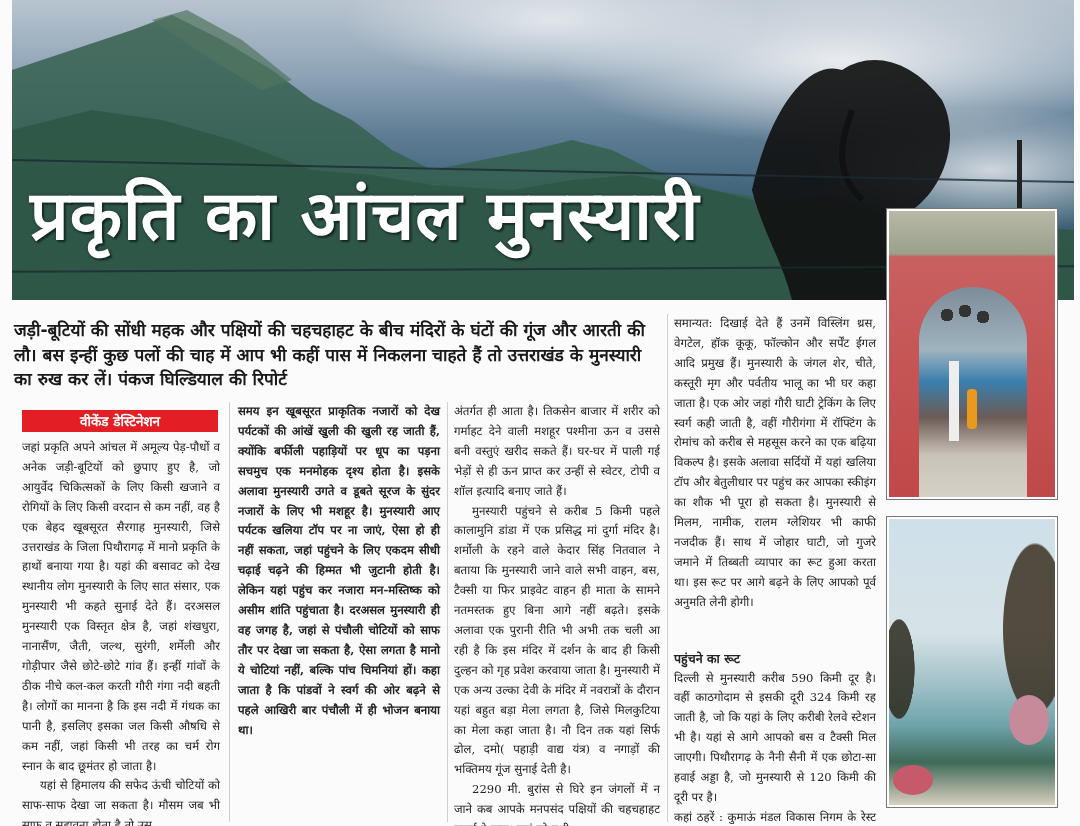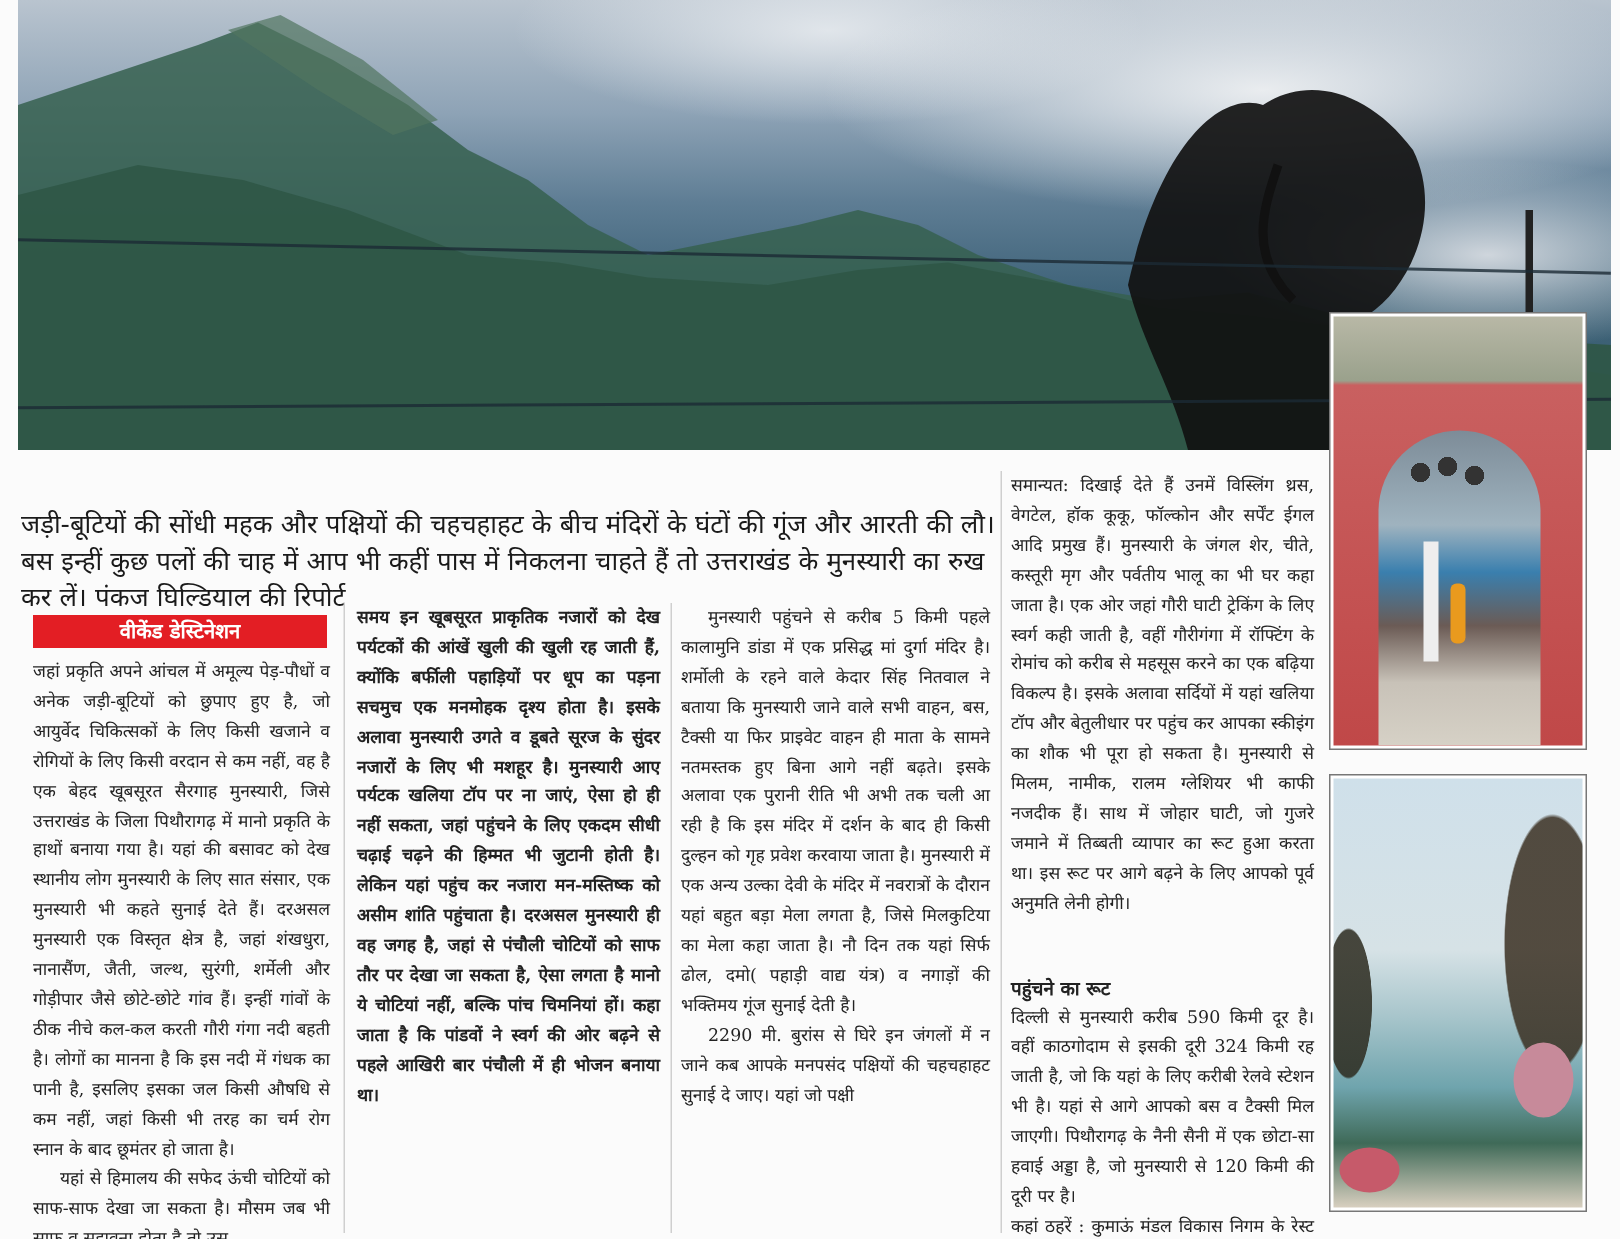--- a/index.html
+++ b/index.html
@@ -51,23 +51,22 @@
   .valley .tree-r { position: absolute; right: -10px; top: 0; width: 90px; height: 290px;
     background: radial-gradient(ellipse 45px 120px at 60px 110px, #3b3022 70%, transparent 72%); opacity: .85; }
   .valley .tree-l { position: absolute; left: -12px; top: 80px; width: 50px; height: 150px;
     background: radial-gradient(ellipse 22px 70px at 22px 70px, #2c2a1e 70%, transparent 72%); opacity: .85; }
   .valley .bush { position: absolute; left: 4px; bottom: 10px; width: 40px; height: 30px; border-radius: 50%; background: #c65a6a; }
   .valley .bush2 { position: absolute; right: 6px; bottom: 60px; width: 40px; height: 50px; border-radius: 50%; background: #c78a9a; }
 
   
   .deck {
     position: absolute; left: 14px; top: 318px; width: 650px;
-    font-family: "DejaVu Sans", sans-serif; font-weight: normal; font-size: 17.2px; line-height: 24.5px;
+    font-family: "DejaVu Sans", sans-serif; font-weight: bold; font-size: 17.2px; line-height: 24.5px;
     color: #1a1a1a;
-    margin-top: 20px;
   }
 
   
   .tag {
     position: absolute; left: 22px; top: 410px; width: 196px; height: 22px;
     background: #e31e24; color: #fff; text-align: center;
     font-family: "DejaVu Sans", sans-serif; font-size: 13.5px; line-height: 22px; font-weight: bold;
   }
 
   
@@ -92,20 +91,21 @@
   <svg class="mtn" viewBox="0 0 1062 300" preserveAspectRatio="none">
     <path d="M0 70 L60 50 L120 30 L160 15 L210 40 L260 70 L300 100 L340 120 L380 150 L420 170 L470 160 L520 150 L560 140 L600 150 L640 170 L700 190 L760 200 L820 195 L880 210 L940 230 L1000 240 L1062 250 L1062 300 L0 300 Z" fill="#36604f" opacity=".85"></path>
     <path d="M0 130 L80 110 L150 120 L220 140 L300 170 L360 175 L420 185 L500 190 L560 180 L620 175 L700 190 L760 205 L820 210 L900 220 L1062 230 L1062 300 L0 300 Z" fill="#2f5646" opacity=".9"></path>
     <path d="M140 20 L175 10 L230 40 L280 80 L250 90 L200 60 Z" fill="#51755f" opacity=".7"></path>
     <path d="M740 190 C760 100, 800 60, 830 70 C860 50, 900 60, 930 100 C950 140, 930 190, 900 210 L900 300 L780 300 C770 260, 750 230, 740 190 Z" fill="#111" opacity=".92"></path>
     <path d="M840 110 C830 140, 820 170, 850 200" stroke="#111" stroke-width="6" fill="none"></path>
     <rect x="1005" y="140" width="5" height="70" fill="#222"></rect>
   </svg>
   <div class="wire" style="top:170px;transform:rotate(1.2deg);"></div>
   <div class="wire" style="top:268px;transform:rotate(-0.3deg);"></div>
+  <div class="hero-title">प्रकृति का आंचल मुनस्यारी</div>
 </div>
 
 <div class="photo-frame temple">
   <div class="img">
     <div class="arch-inner"></div>
     <div class="bells"></div>
     <div class="pillar"></div>
     <div class="monk"></div>
   </div>
 </div>
@@ -130,20 +130,21 @@
 <div class="col c1">
   <p><span class="lead">जहां प्रकृति</span><span> अपने आंचल में अमूल्य पेड़-पौधों व अनेक जड़ी-बूटियों को छुपाए हुए है, जो आयुर्वेद चिकित्सकों के लिए किसी खजाने व रोगियों के लिए किसी वरदान से कम नहीं, वह है एक बेहद खूबसूरत सैरगाह मुनस्यारी, जिसे उत्तराखंड के जिला पिथौरागढ़ में मानो प्रकृति के हाथों बनाया गया है। यहां की बसावट को देख स्थानीय लोग मुनस्यारी के लिए सात संसार, एक मुनस्यारी भी कहते सुनाई देते हैं। दरअसल मुनस्यारी एक विस्तृत क्षेत्र है, जहां शंखधुरा, नानासैंण, जैती, जल्थ, सुरंगी, शर्मेली और गोड़ीपार जैसे छोटे-छोटे गांव हैं। इन्हीं गांवों के ठीक नीचे कल-कल करती गौरी गंगा नदी बहती है। लोगों का मानना है कि इस नदी में गंधक का पानी है, इसलिए इसका जल किसी औषधि से कम नहीं, जहां किसी भी तरह का चर्म रोग स्नान के बाद छूमंतर हो जाता है।</span></p>
   <p class="indent">यहां से हिमालय की सफेद ऊंची चोटियों को साफ-साफ देखा जा सकता है। मौसम जब भी साफ व सुहावना होता है तो उस</p>
 </div>
 
 <div class="col c2">
   <p>समय इन खूबसूरत प्राकृतिक नजारों को देख पर्यटकों की आंखें खुली की खुली रह जाती हैं, क्योंकि बर्फीली पहाड़ियों पर धूप का पड़ना सचमुच एक मनमोहक दृश्य होता है। इसके अलावा मुनस्यारी उगते व डूबते सूरज के सुंदर नजारों के लिए भी मशहूर है। मुनस्यारी आए पर्यटक खलिया टॉप पर ना जाएं, ऐसा हो ही नहीं सकता, जहां पहुंचने के लिए एकदम सीधी चढ़ाई चढ़ने की हिम्मत भी जुटानी होती है। लेकिन यहां पहुंच कर नजारा मन-मस्तिष्क को असीम शांति पहुंचाता है। दरअसल मुनस्यारी ही वह जगह है, जहां से पंचौली चोटियों को साफ तौर पर देखा जा सकता है, ऐसा लगता है मानो ये चोटियां नहीं, बल्कि पांच चिमनियां हों। कहा जाता है कि पांडवों ने स्वर्ग की ओर बढ़ने से पहले आखिरी बार पंचौली में ही भोजन बनाया था।</p>
 </div>
 
 <div class="col c3">
+  <p>अंतर्गत ही आता है। तिकसेन बाजार में शरीर को गर्माहट देने वाली मशहूर पश्मीना ऊन व उससे बनी वस्तुएं खरीद सकते हैं। घर-घर में पाली गई भेड़ों से ही ऊन प्राप्त कर उन्हीं से स्वेटर, टोपी व शॉल इत्यादि बनाए जाते हैं।</p>
   <p class="indent">मुनस्यारी पहुंचने से करीब 5 किमी पहले कालामुनि डांडा में एक प्रसिद्ध मां दुर्गा मंदिर है। शर्मोली के रहने वाले केदार सिंह नितवाल ने बताया कि मुनस्यारी जाने वाले सभी वाहन, बस, टैक्सी या फिर प्राइवेट वाहन ही माता के सामने नतमस्तक हुए बिना आगे नहीं बढ़ते। इसके अलावा एक पुरानी रीति भी अभी तक चली आ रही है कि इस मंदिर में दर्शन के बाद ही किसी दुल्हन को गृह प्रवेश करवाया जाता है। मुनस्यारी में एक अन्य उल्का देवी के मंदिर में नवरात्रों के दौरान यहां बहुत बड़ा मेला लगता है, जिसे मिलकुटिया का मेला कहा जाता है। नौ दिन तक यहां सिर्फ ढोल, दमो( पहाड़ी वाद्य यंत्र) व नगाड़ों की भक्तिमय गूंज सुनाई देती है।</p>
   <p class="indent">2290 मी. बुरांस से घिरे इन जंगलों में न जाने कब आपके मनपसंद पक्षियों की चहचहाहट सुनाई दे जाए। यहां जो पक्षी</p>
 </div>
 
 <div class="col c4">
   <p>समान्यत: दिखाई देते हैं उनमें विस्लिंग थ्रस, वेगटेल, हॉक कूकू, फॉल्कोन और सर्पेंट ईगल आदि प्रमुख हैं। मुनस्यारी के जंगल शेर, चीते, कस्तूरी मृग और पर्वतीय भालू का भी घर कहा जाता है। एक ओर जहां गौरी घाटी ट्रेकिंग के लिए स्वर्ग कही जाती है, वहीं गौरीगंगा में रॉफ्टिंग के रोमांच को करीब से महसूस करने का एक बढ़िया विकल्प है। इसके अलावा सर्दियों में यहां खलिया टॉप और बेतुलीधार पर पहुंच कर आपका स्कीइंग का शौक भी पूरा हो सकता है। मुनस्यारी से मिलम, नामीक, रालम ग्लेशियर भी काफी नजदीक हैं। साथ में जोहार घाटी, जो गुजरे जमाने में तिब्बती व्यापार का रूट हुआ करता था। इस रूट पर आगे बढ़ने के लिए आपको पूर्व अनुमति लेनी होगी।</p>
   <p class="subhead">पहुंचने का रूट</p>
   <p>दिल्ली से मुनस्यारी करीब 590 किमी दूर है। वहीं काठगोदाम से इसकी दूरी 324 किमी रह जाती है, जो कि यहां के लिए करीबी रेलवे स्टेशन भी है। यहां से आगे आपको बस व टैक्सी मिल जाएगी। पिथौरागढ़ के नैनी सैनी में एक छोटा-सा हवाई अड्डा है, जो मुनस्यारी से 120 किमी की दूरी पर है।</p>
   <p><span class="lead">कहां ठहरें :</span><span> कुमाऊं मंडल विकास निगम के रेस्ट हाउस और पी.डब्ल्यू.डी. की ओर से ठहरने की व्यवस्था है। इसके अलावा कुछ प्राइवेट होटल भी हैं।</span></p>
 </div>

